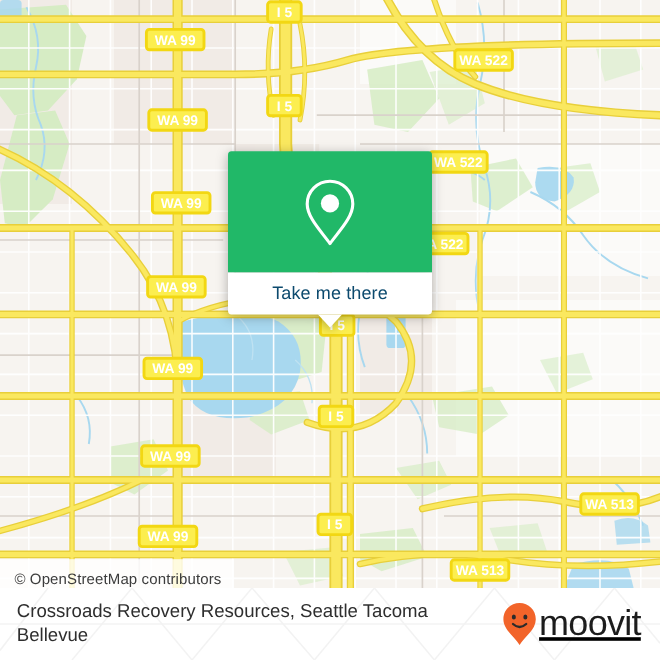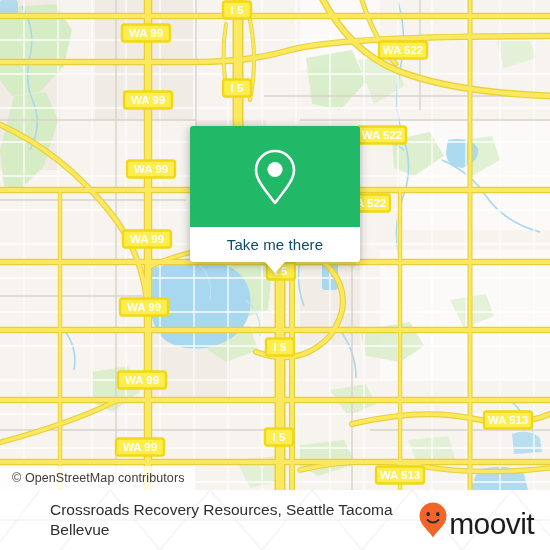--- a/index.html
+++ b/index.html
@@ -30,21 +30,21 @@
   }
   #map-svg { position: absolute; left:0; top:0; width:550px; height:490px; display:block; }
 
   
   #attribution {
     position: absolute;
     left: 0;
     top: 466px;
     height: 24px;
     display: flex;
-    align-items: center;
+    align-items: flex-end;
     padding: 0 10px 0 12px;
     background: rgba(255,255,255,0.80);
     font-size: 12.5px;
     color: #3c3c3c;
     letter-spacing: 0.1px;
     white-space: nowrap;
     z-index: 6;
   }
 
   
@@ -108,23 +108,22 @@
     display: flex;
     align-items: center;
     justify-content: space-between;
     padding: 0 16px 0 14px;
   }
   #footer-title {
     font-size: 15.5px;
     line-height: 20px;
     color: #2e2e2e;
     max-width: 400px;
-    margin-left: 36px;
-  }
-  #moovit-logo { display: flex; align-items: flex-end; gap: 1px; }
+  }
+  #moovit-logo { display: flex; align-items: center; gap: 1px; text-decoration: underline; }
   #moovit-word {
     font-size: 30px;
     line-height: 30px;
     font-weight: 400;
     color: #1c1c1c;
     letter-spacing: -0.6px;
   }
 </style>
 </head>
 <body>

